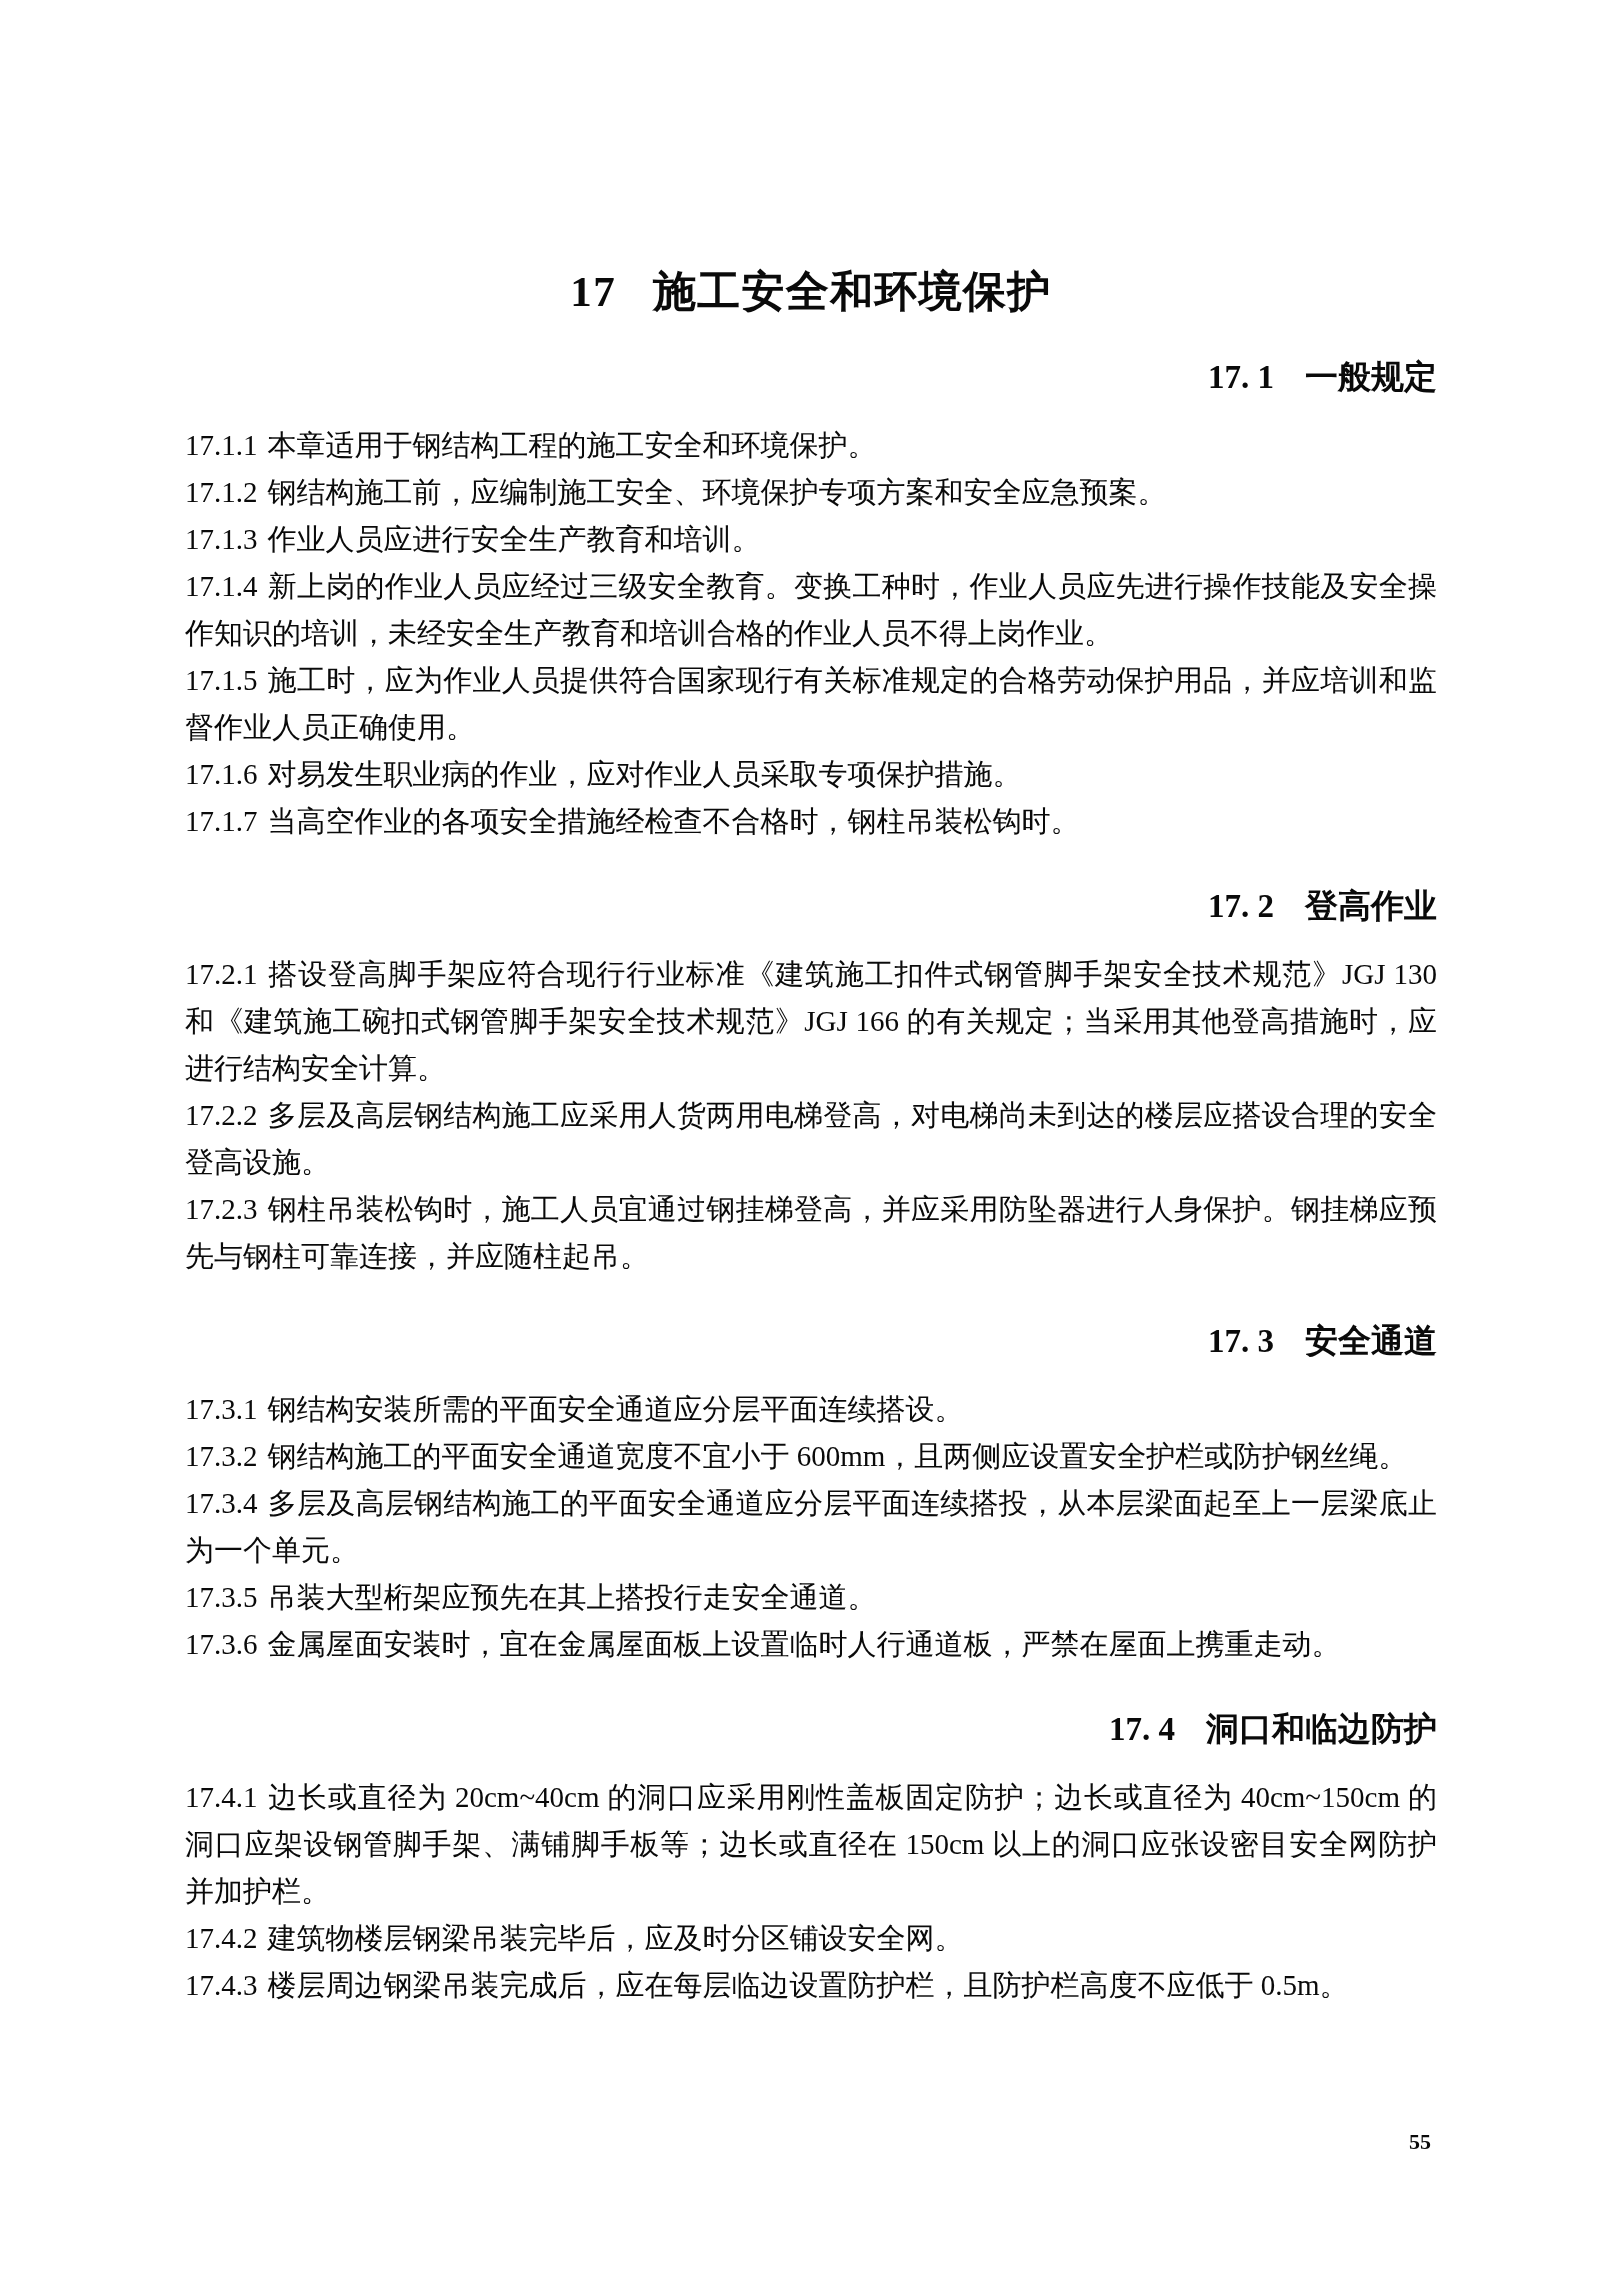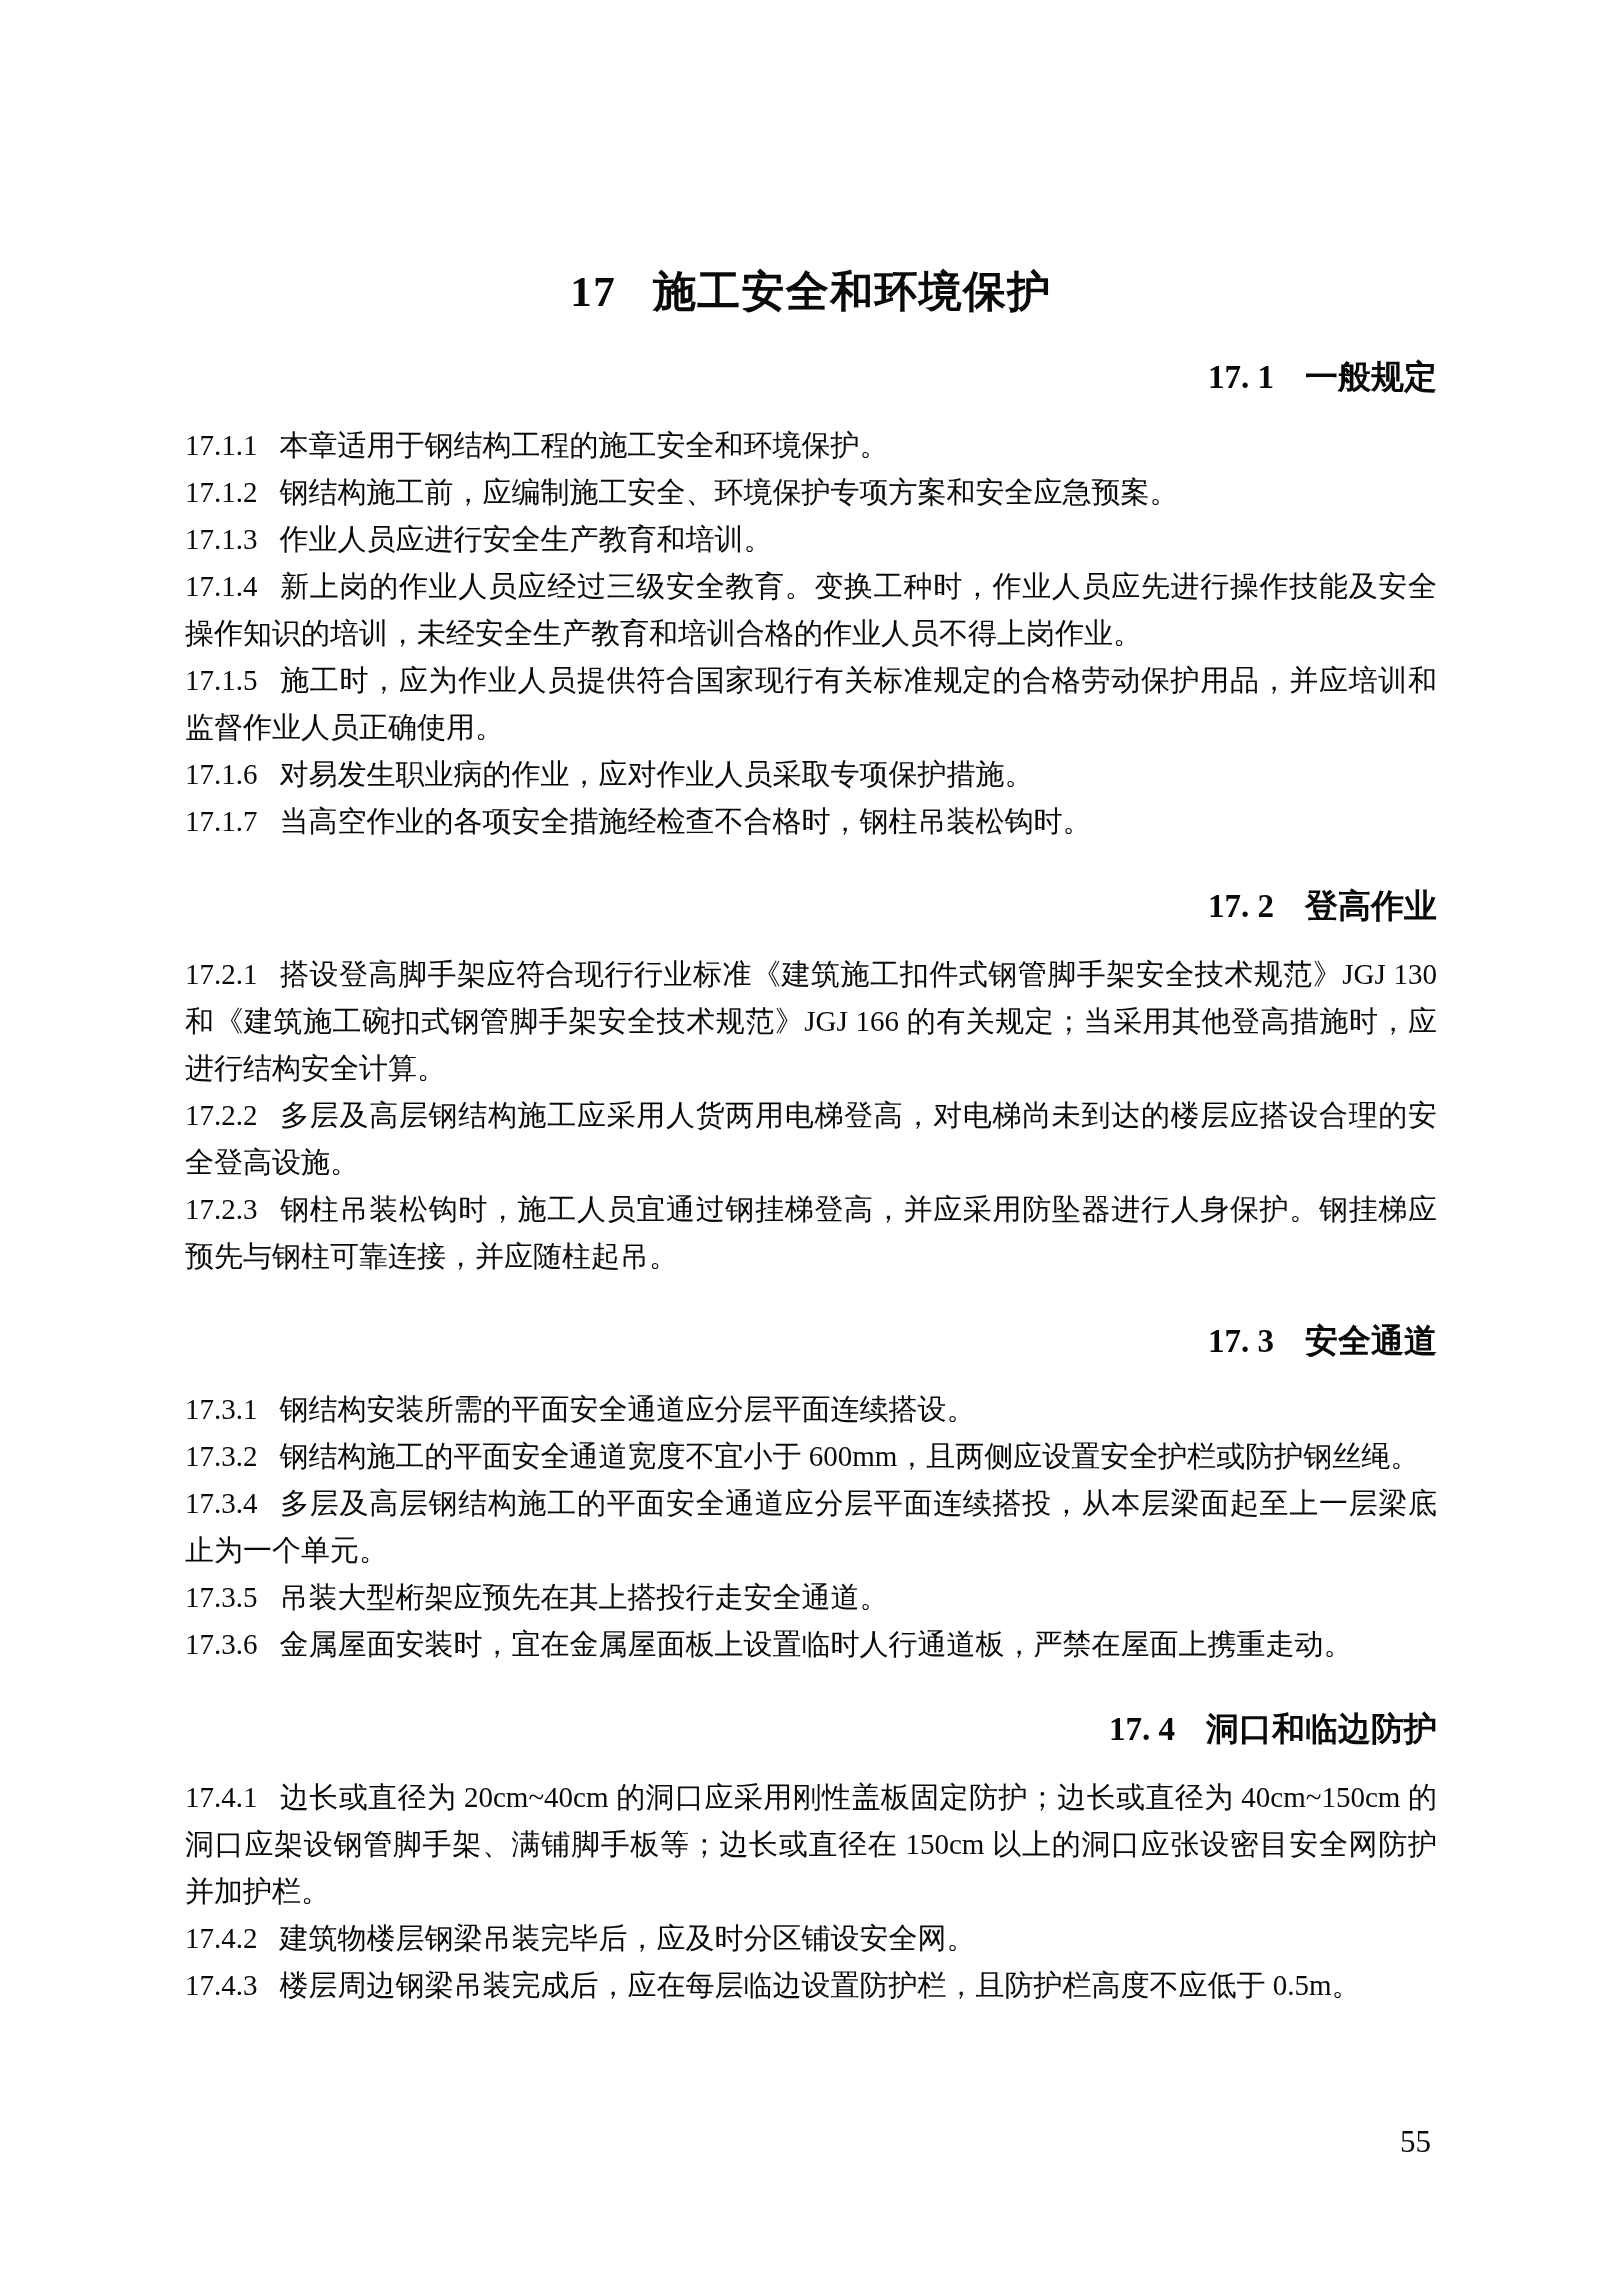--- a/index.html
+++ b/index.html
@@ -45,29 +45,30 @@
     margin-right: 31px;
   }
   .clause {
     margin: 0;
     font-size: 29px;
     line-height: 47px;
     text-align: justify;
     text-justify: inter-character;
   }
   .clause-num {
-    margin-right: 22px;
+    margin-right: 10px;
     white-space: nowrap;
   }
   .page-number {
     position: absolute;
     top: 2126px;
     right: 192px;
-    font-size: 31px;
+    font-size: 22px;
     line-height: 31px;
+    font-weight: bold;
   }
 </style>
 </head>
 <body>
 
 <div class="page">
   <div class="content">
 
     <h1 class="chapter-title"><span class="num-gap">17</span><span>施工安全和环境保护</span></h1>
 

